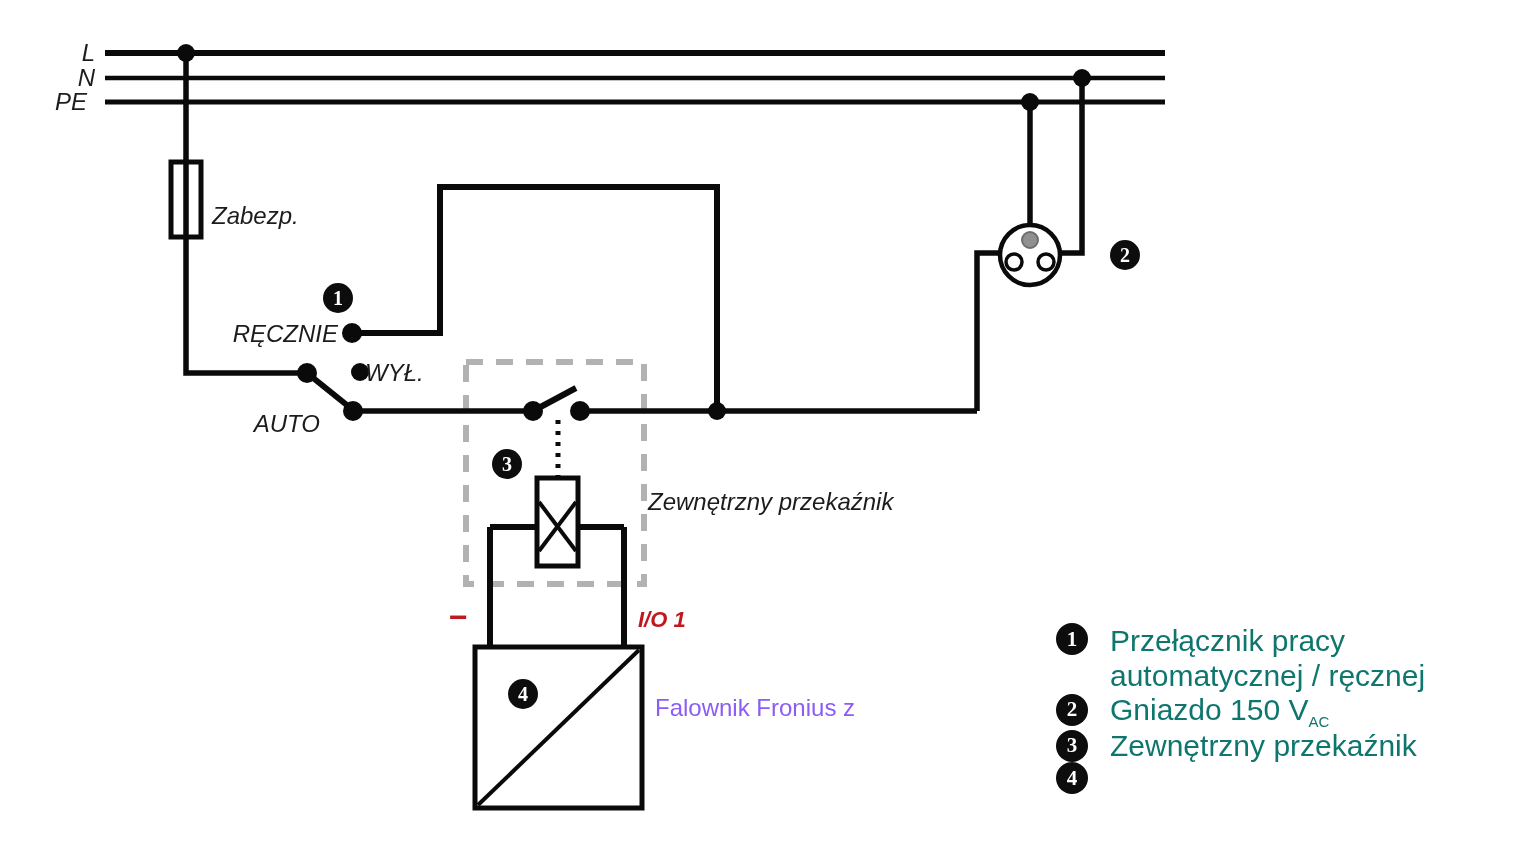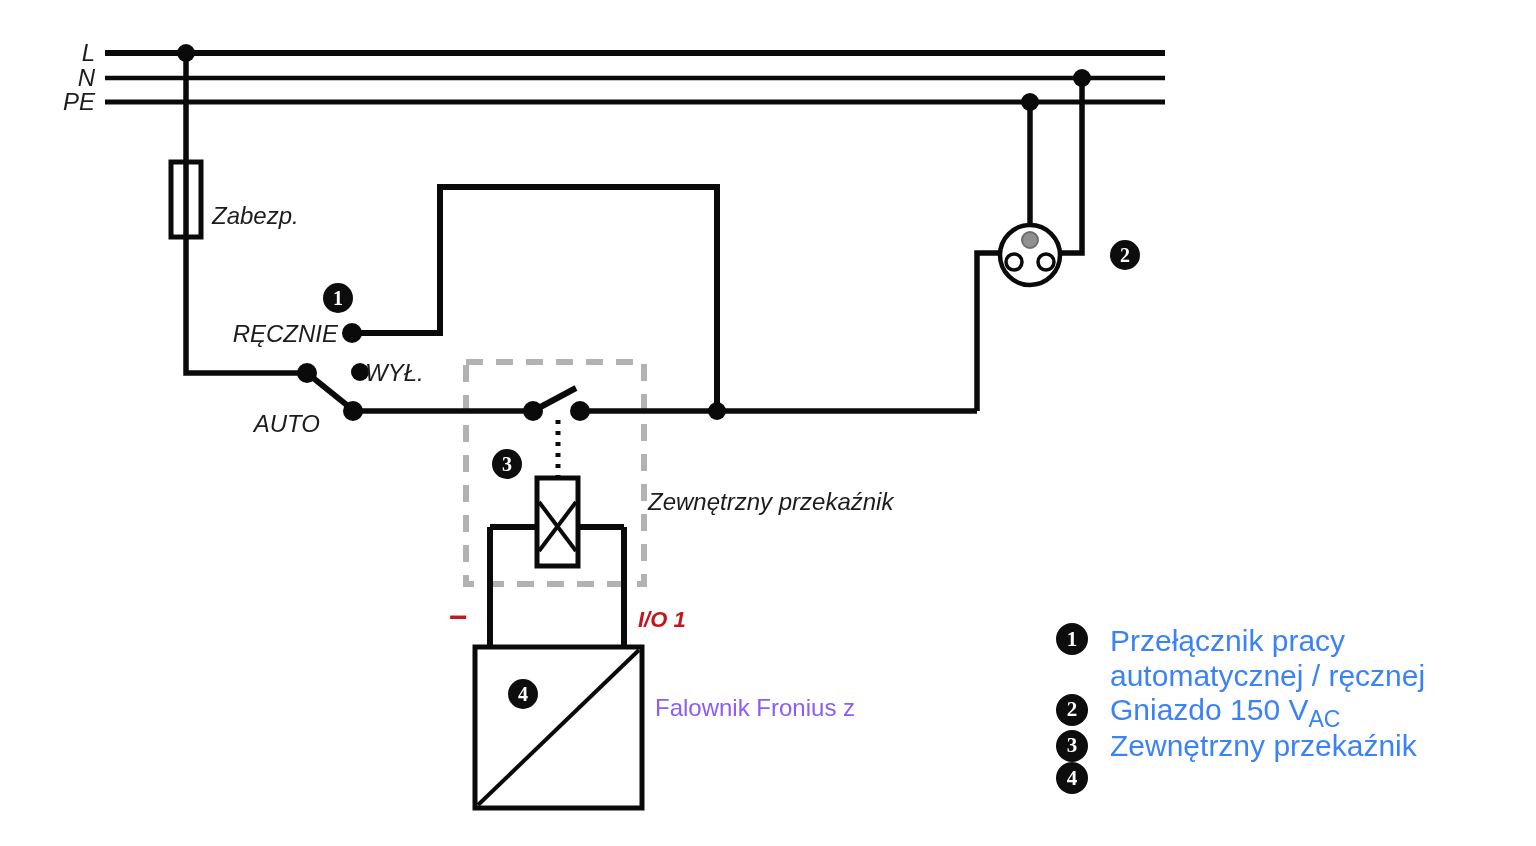--- a/index.html
+++ b/index.html
@@ -94,27 +94,27 @@
     display: flex;
     align-items: center;
     justify-content: center;
     font-size: 21px;
     font-weight: bold;
     font-family: "Liberation Serif", serif;
   }
   .legend-row .ltext {
     font-size: 30px;
     line-height: 35px;
-    color: #3b82f6;
+    color: #0f766e;
   }
   .legend-row.two-line { align-items: flex-start; }
   .legend-row.two-line .ltext { width: 370px; }
   .legend-row.one-line { align-items: center; }
   .ltext sub {
-    font-size: 23px;
+    font-size: 15px;
     line-height: 0;
   }
 </style>
 </head>
 <body>
 
 <div class="stage">
 
   <svg width="1536" height="846" viewBox="0 0 1536 846">
 
@@ -183,21 +183,21 @@
     </g>
 
     <g>
       <rect x="475" y="647" width="167" height="161" fill="#ffffff" stroke="#0a0a0a" stroke-width="5"></rect>
       <line x1="478" y1="805" x2="639" y2="650" stroke="#0a0a0a" stroke-width="4"></line>
     </g>
   </svg>
 
   <div class="dlabel right" style="left:40px; top:39px; width:55px;">L</div>
   <div class="dlabel right" style="left:40px; top:64px; width:55px;">N</div>
-  <div class="dlabel right" style="left:40px; top:88px; width:55px;">PE</div>
+  <div class="dlabel right" style="left:32px; top:88px; width:55px;">PE</div>
 
   <div class="dlabel" style="left:212px; top:183px;margin-top:19px;">Zabezp.</div>
 
   <div class="dlabel right" style="left:160px; top:320px; width:178px;text-align:right;">RĘCZNIE</div>
   <div class="dlabel" style="left:365px; top:359px;">WYŁ.</div>
   <div class="dlabel right" style="left:160px; top:410px; width:160px;">AUTO</div>
 
   <div class="dlabel" style="left:648px; top:488px;">Zewnętrzny przekaźnik</div>
 
   <div class="iored io-minus">−</div>

